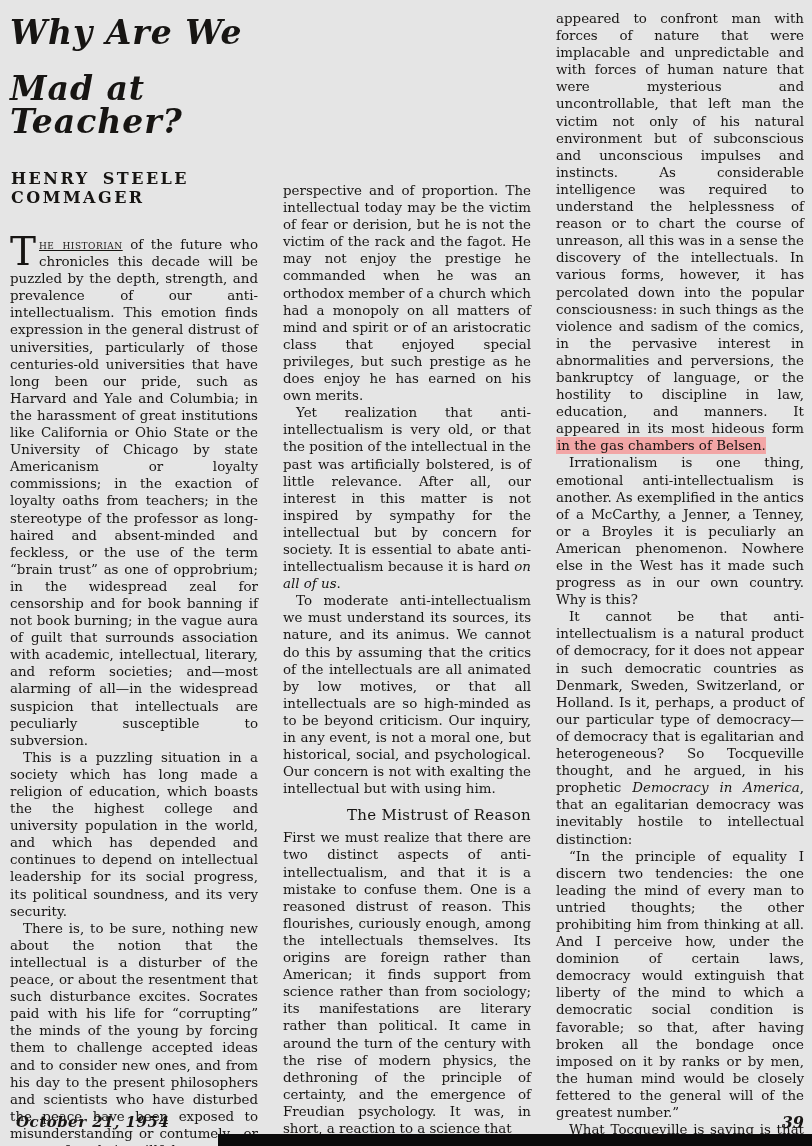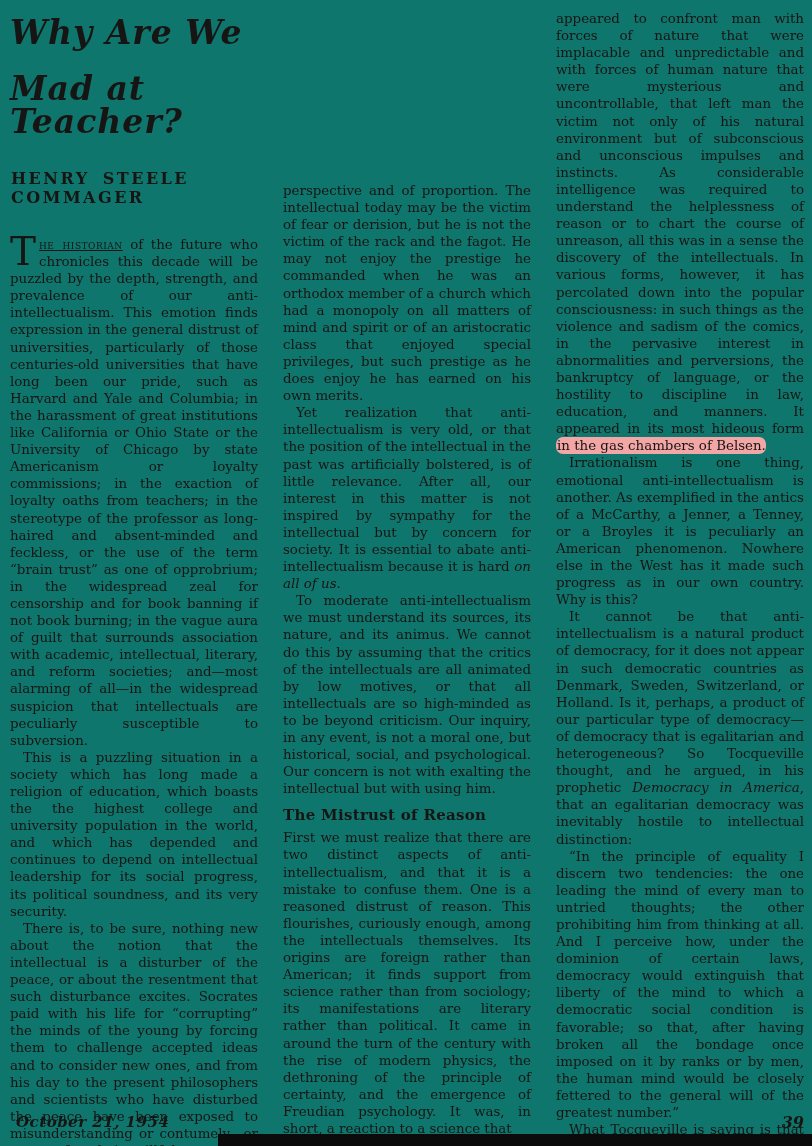--- a/index.html
+++ b/index.html
@@ -55,32 +55,32 @@
   .dropcap {
     float: left;
     font-size: 39px;
     line-height: 30px;
     padding: 1px 3px 0 0;
   }
   .smallcaps { font-variant: small-caps; letter-spacing: 0.5px; text-decoration: underline; }
 
   .section-heading {
     font-size: 15px;
-    font-weight: bold;
+    font-weight: normal;
     margin: 9px 0 5px 0;
     letter-spacing: 0.3px;
+    text-align: right;
   }
 
   .italic { font-style: italic; }
 
   mark.hl {
     background: #f2a6a6;
     color: inherit;
     padding: 1px 0 1px 1px;
-    border-radius: 7px;
   }
 
   
   .footer-date {
     position: absolute;
     left: 16px;
     bottom: 15px;
     font-size: 15px;
     font-weight: bold;
     font-style: italic;
@@ -100,21 +100,21 @@
     left: 218px;
     right: 0;
     bottom: 0;
     height: 12px;
     background: #0b0b0b;
   }
 </style>
 </head>
 <body>
 
-<div class="page" style="background-color: #0f766e;">
+<div class="page" style="background-color: #e5e5e5;">
 
   <div class="columns">
 
     <div class="col col-1">
       <div class="title-line l1">Why Are We</div>
       <div class="title-line l2">Mad at Teacher?</div>
       <div class="byline">HENRY STEELE COMMAGER</div>
 
       <p class="noindent opening"><span class="dropcap">T</span><span class="smallcaps">he historian</span><span> of the future who chronicles this decade will be puzzled by the depth, strength, and prevalence of our anti-intellectualism. This emotion finds expression in the general distrust of universities, particularly of those centuries-old universities that have long been our pride, such as Harvard and Yale and Columbia; in the harassment of great institutions like California or Ohio State or the University of Chicago by state Americanism or loyalty commissions; in the exaction of loyalty oaths from teachers; in the stereotype of the professor as long-haired and absent-minded and feckless, or the use of the term “brain trust” as one of opprobrium; in the widespread zeal for censorship and for book banning if not book burning; in the vague aura of guilt that surrounds association with academic, intellectual, literary, and reform societies; and—most alarming of all—in the widespread suspicion that intellectuals are peculiarly susceptible to subversion.</span></p>
       <p>This is a puzzling situation in a society which has long made a religion of education, which boasts the the highest college and university population in the world, and which has depended and continues to depend on intellectual leadership for its social progress, its political soundness, and its very security.</p>

